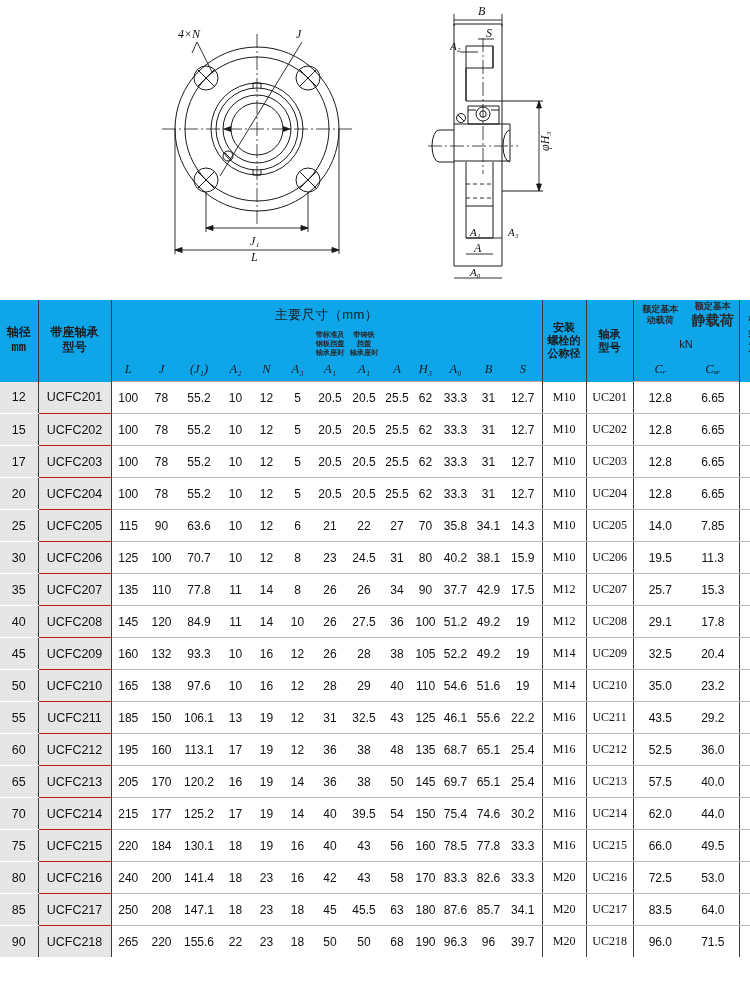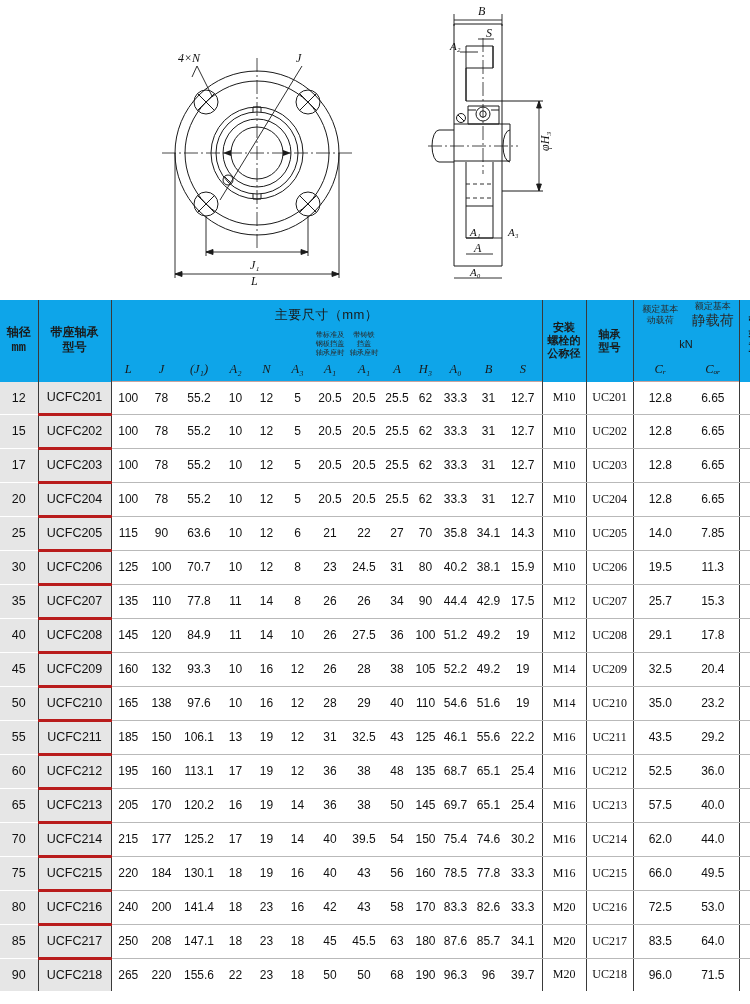--- a/index.html
+++ b/index.html
@@ -23,21 +23,21 @@
   
   .drawings {
     position: relative;
     width: 750px;
     height: 300px;
     background: #ffffff;
   }
   .drawing-left {
     position: absolute;
     left: 150px;
-    top: 30px;
+    top: 6px;
     width: 215px;
     height: 255px;
   }
   .drawing-right {
     position: absolute;
     left: 398px;
     top: 6px;
     width: 210px;
     height: 285px;
   }
@@ -74,21 +74,21 @@
     line-height: 1.25;
     font-family: Liberation Mono, monospace;
   }
   .hd-cn-sm {
     font-size: 11px;
     font-weight: bold;
     line-height: 1.2;
   }
   .hd-sub {
     font-size: 7.2px;
-    font-weight: normal;
+    font-weight: bold;
     line-height: 1.25;
     color: #2a2a2a;
   }
   .hd-sym {
     font-family: "Liberation Serif", "DejaVu Serif", serif;
     font-style: italic;
     font-size: 12.5px;
   }
   .hd-kn {
     font-size: 11px;
@@ -116,21 +116,21 @@
     font-weight: bold;
     font-size: 12.5px;
     border-bottom: 1px solid #ffffff;
   }
   td.c-model {
     background: #e6e6e6;
     font-weight: bold;
     font-size: 12.5px;
     text-align: left;
     padding-left: 9px;
-    border-bottom: 3px solid #b91c1c;
+    border-bottom: 1px solid #b91c1c;
   }
   td.c-wt { font-weight: bold; }
   td.c-bolt, td.c-bear { font-size: 12px; font-family: Liberation Serif, serif; }
 
   
 </style>
 </head>
 <body>
 
 <div class="page">
@@ -525,21 +525,21 @@
           <td>135</td>
           <td>110</td>
           <td>77.8</td>
           <td>11</td>
           <td>14</td>
           <td>8</td>
           <td>26</td>
           <td>26</td>
           <td>34</td>
           <td>90</td>
-          <td>44.4</td>
+          <td>37.7</td>
           <td>42.9</td>
           <td>17.5</td>
           <td class="c-bolt sep-l">M12</td>
           <td class="c-bear sep-l">UC207</td>
           <td class="sep-l">25.7</td>
           <td>15.3</td>
           <td class="c-wt sep-l">1.6</td>
         </tr>
         <tr>
           <td class="c-bore">40</td>

